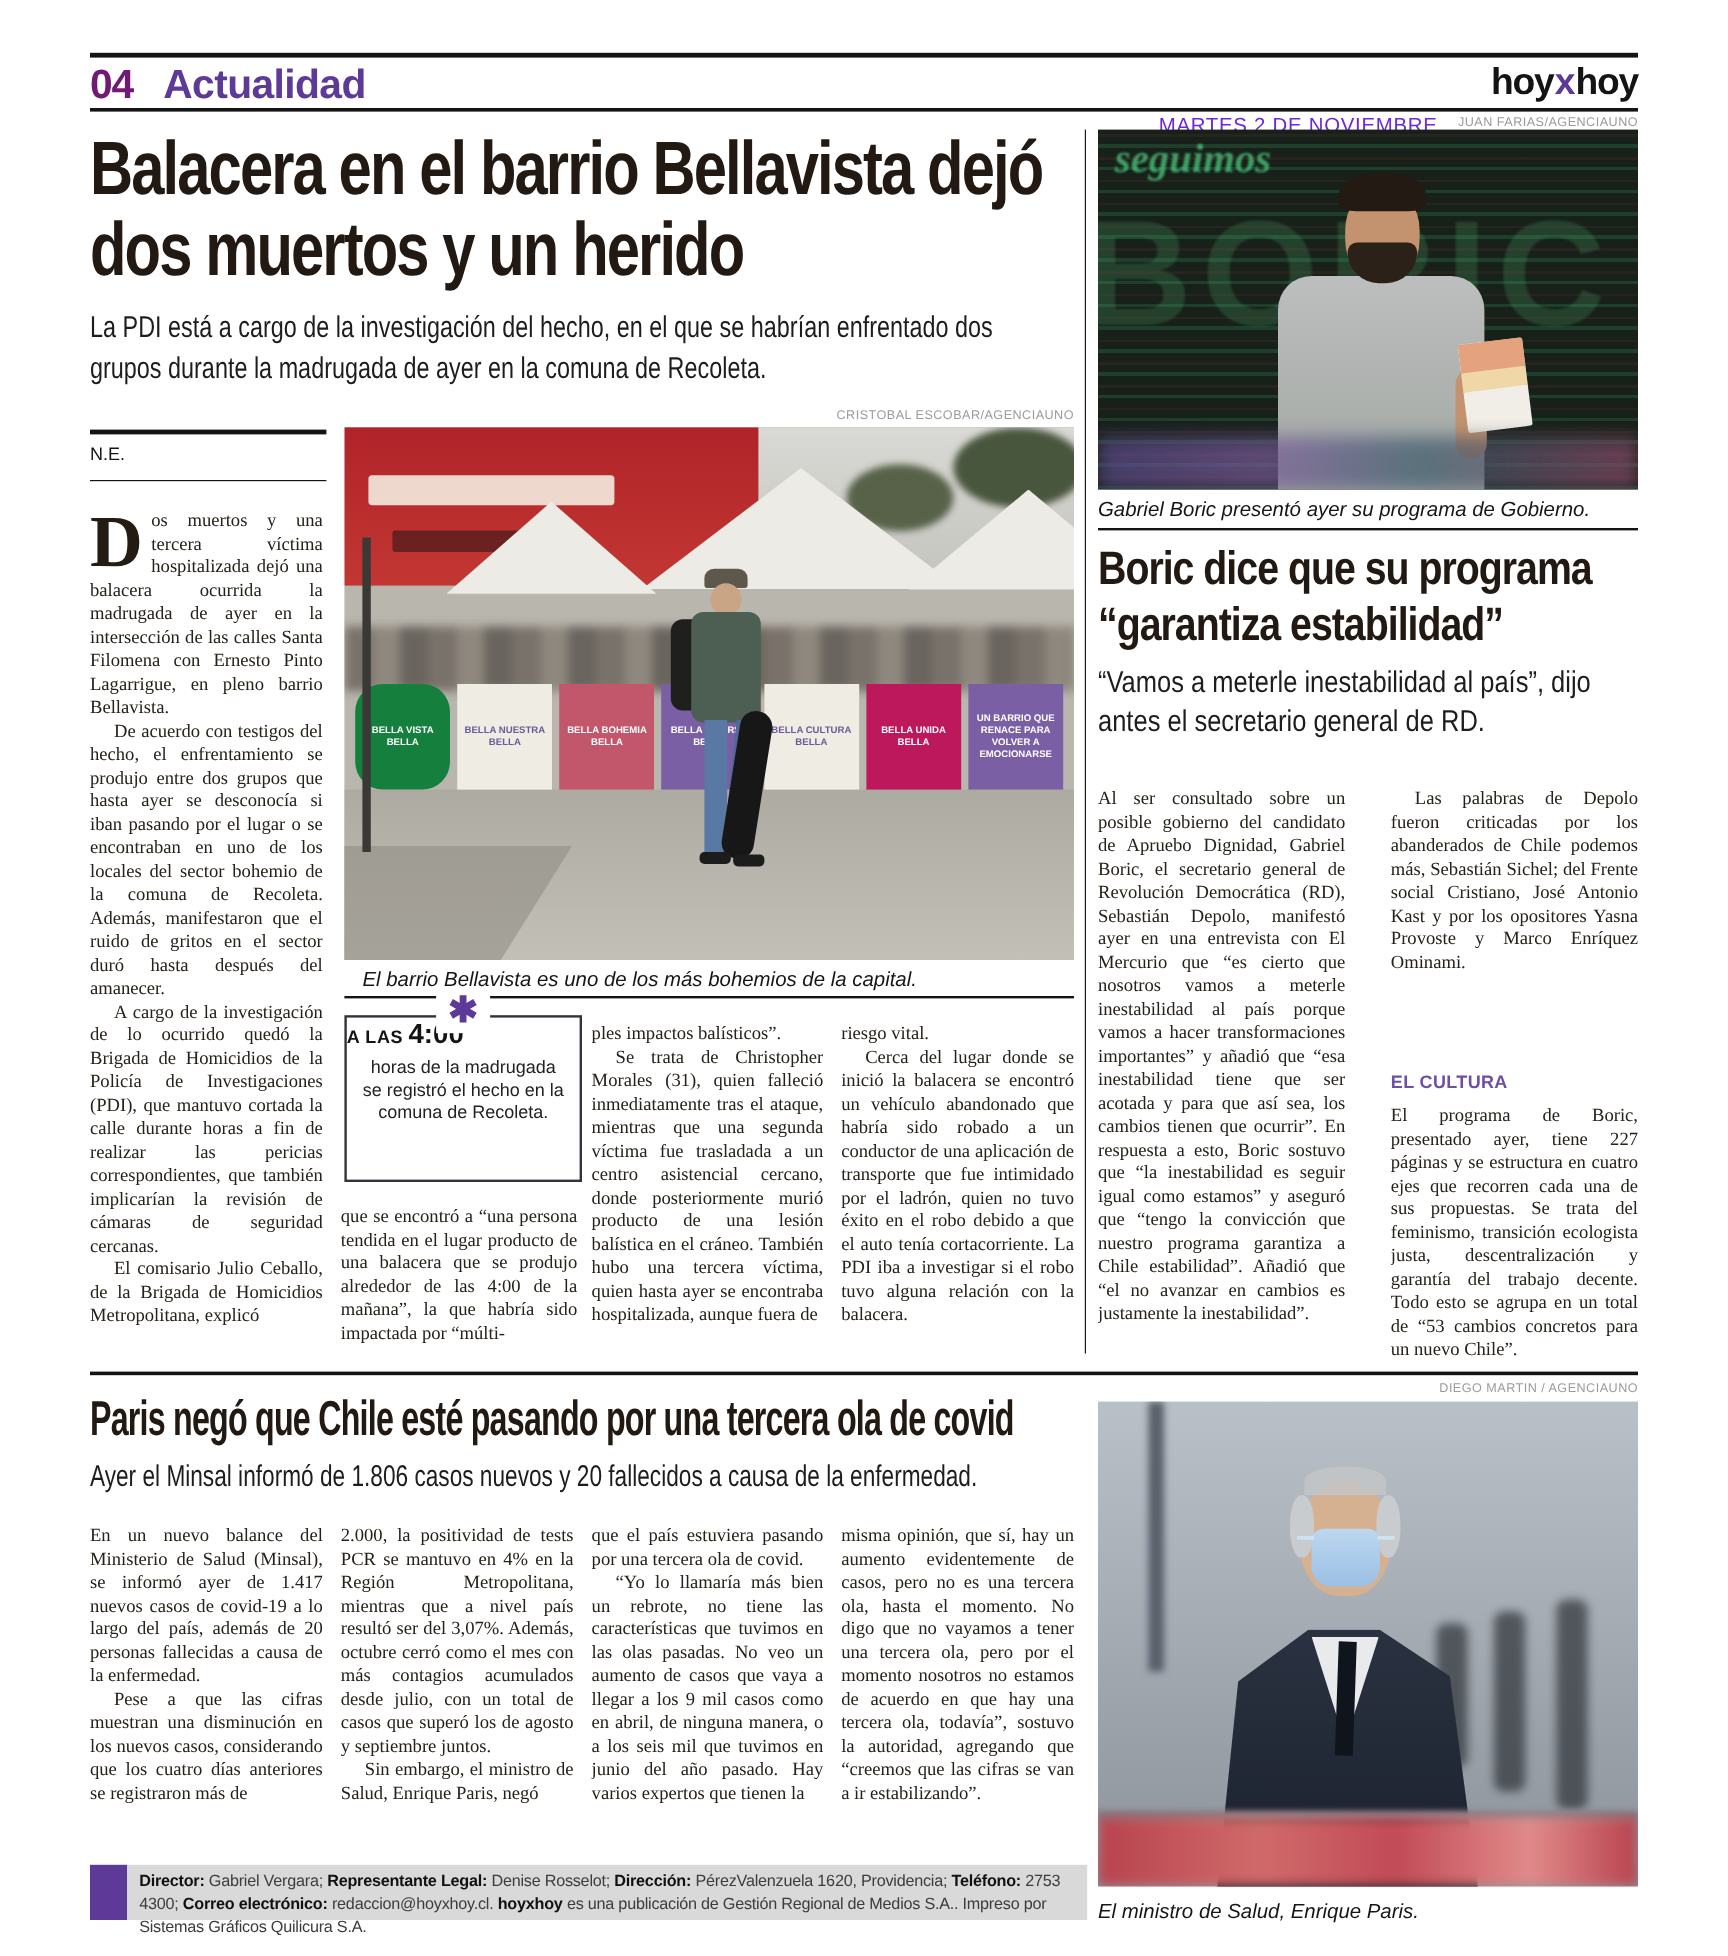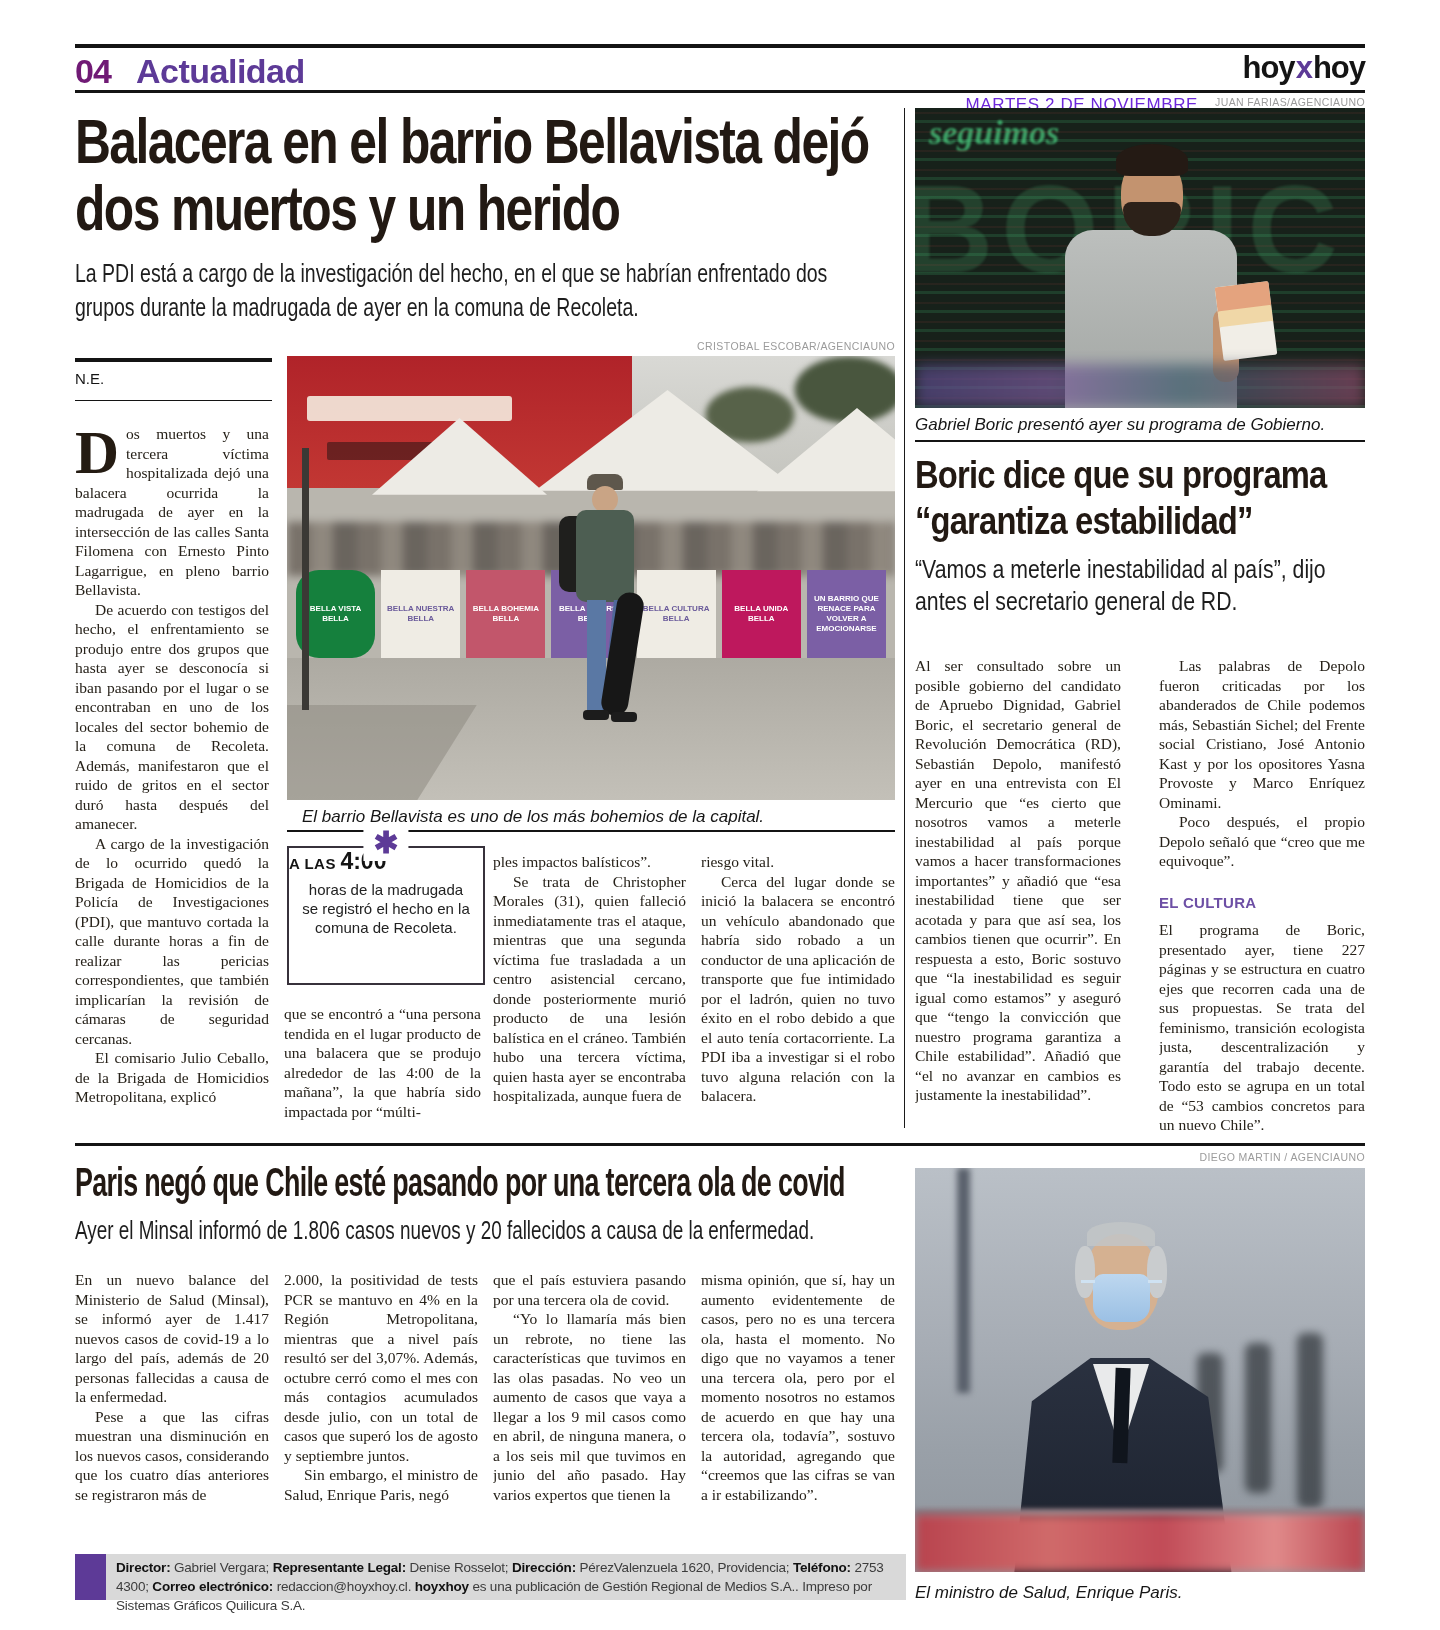--- a/index.html
+++ b/index.html
@@ -234,21 +234,20 @@
   <div class="caption" style="left:915px;top:414px;width:450px;">Gabriel Boric presentó ayer su programa de Gobierno.</div>
   <div class="cap-rule" style="left:915px;top:440px;width:450px;"></div>
 
   <h2 id="boric-headline" class="bighead" style="margin:0;">Boric dice que su programa “garantiza estabilidad”</h2>
   <div id="boric-subhead">“Vamos a meterle inestabilidad al país”, dijo antes el secretario general de RD.</div>
   <div id="boric-colA" class="newscol">
       <p class="noind">Al ser consultado sobre un posible gobierno del candidato de Apruebo Dignidad, Gabriel Boric, el secretario general de Revolución Democrática (RD), Sebastián Depolo, manifestó ayer en una entrevista con El Mercurio que “es cierto que nosotros vamos a meterle inestabilidad al país porque vamos a hacer transformaciones importantes” y añadió que “esa inestabilidad tiene que ser acotada y para que así sea, los cambios tienen que ocurrir”. En respuesta a esto, Boric sostuvo que “la inestabilidad es seguir igual como estamos” y aseguró que “tengo la convicción que nuestro programa garantiza a Chile estabilidad”. Añadió que “el no avanzar en cambios es justamente la inestabilidad”.</p>
     </div>
   <div id="boric-colB-top" class="newscol">
       <p>Las palabras de Depolo fueron criticadas por los abanderados de Chile podemos más, Sebastián Sichel; del Frente social Cristiano, José Antonio Kast y por los opositores Yasna Provoste y Marco Enríquez Ominami.</p>
-      <p>Poco después, el propio Depolo señaló que “creo que me equivoque”.</p>
     </div>
   <div id="program-heading">EL CULTURA</div>
   <div id="boric-colB-bot" class="newscol">
       <p class="noind">El programa de Boric, presentado ayer, tiene 227 páginas y se estructura en cuatro ejes que recorren cada una de sus propuestas. Se trata del feminismo, transición ecologista justa, descentralización y garantía del trabajo decente. Todo esto se agrupa en un total de “53 cambios concretos para un nuevo Chile”.</p>
     </div>
 
   <div id="mid-rule" class="rule"></div>
   <span class="credit" style="right:75px;top:1151px;">DIEGO MARTIN / AGENCIAUNO</span>
   <h2 id="covid-headline" class="bighead" style="margin:0;">Paris negó que Chile esté pasando por una tercera ola de covid</h2>
   <div id="covid-subhead">Ayer el Minsal informó de 1.806 casos nuevos y 20 fallecidos a causa de la enfermedad.</div>

